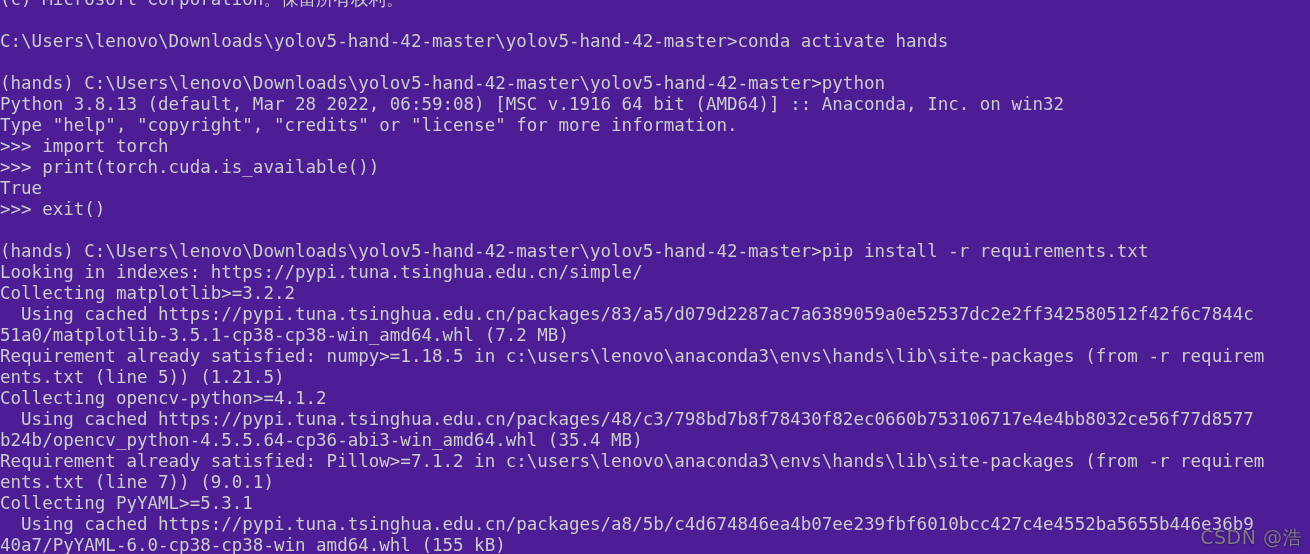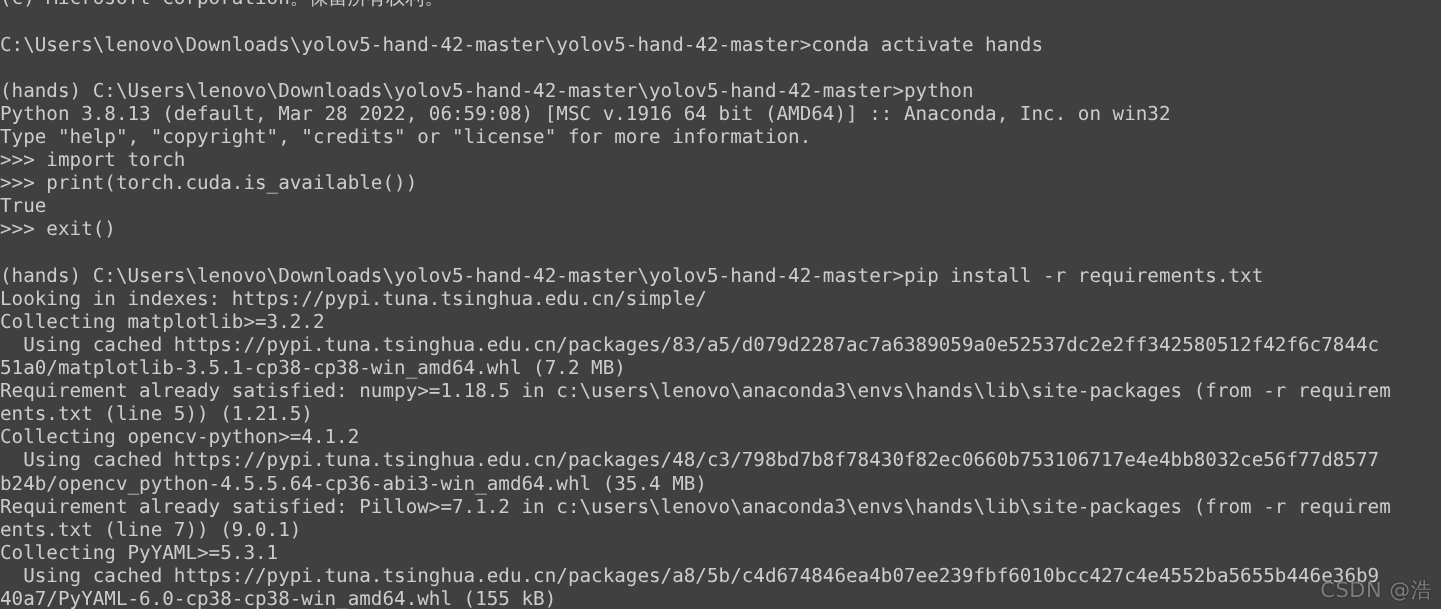--- a/index.html
+++ b/index.html
@@ -6,21 +6,21 @@
   html, body {
     margin: 0;
     padding: 0;
     background: #0c0c0c;
   }
 
   #terminal {
     position: relative;
     width: 1310px;
     height: 554px;
-    background: #404040;
+    background: #4c1d95;
     overflow: hidden;
     font-family: "DejaVu Sans Mono", "Liberation Mono", monospace;
     font-size: 17.5px;
     line-height: 21px;
     letter-spacing: 0px;
     color: #cccccc;
     -webkit-font-smoothing: none;
   }
 
   

